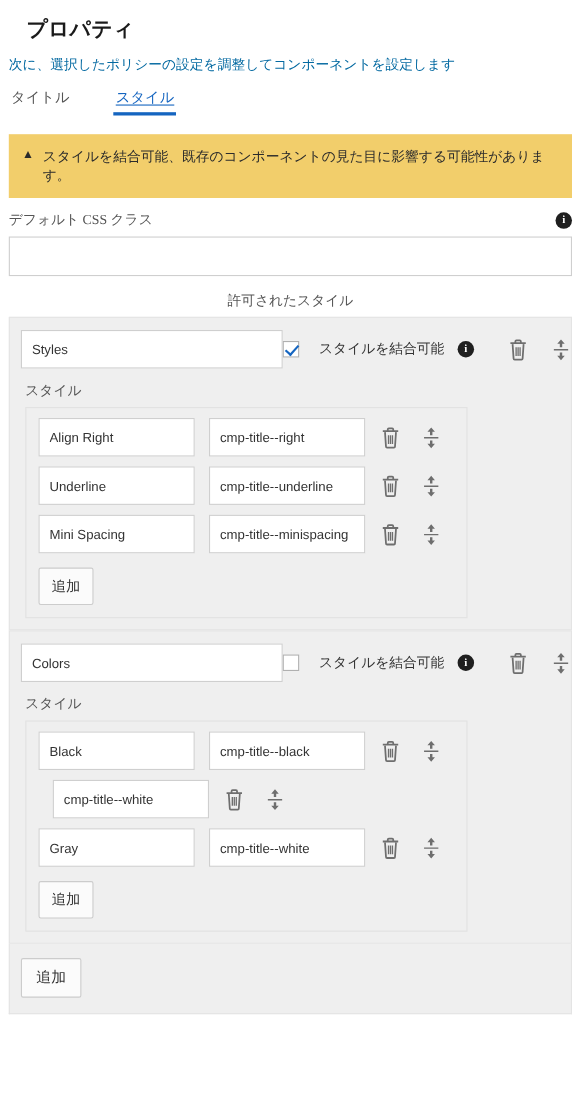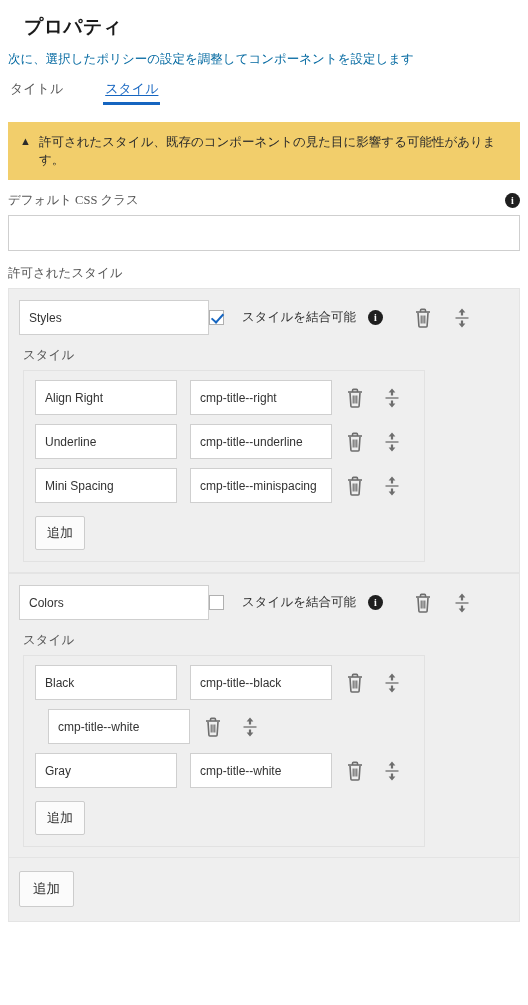--- a/index.html
+++ b/index.html
@@ -76,20 +76,21 @@
   }
   .field-label {
     font-size: 12.5px;
     color: #555555;
     font-family: Liberation Serif, serif;
   }
   .section-label {
     font-size: 12.5px;
     color: #555555;
     margin: 14px 8px 6px 8px;
+    text-align: center;
   }
 
   
   .info-icon {
     width: 15px; height: 15px; border-radius: 50%;
     background: #1f1f1f;
     color: #ffffff;
     font-size: 10px;
     font-weight: bold;
     font-family: "Liberation Serif", serif;
@@ -120,21 +121,21 @@
     background: #efefef;
     border: 1px solid #e4e4e4;
     padding: 11px 10px 10px 10px;
   }
   .group-head {
     display: flex;
     align-items: center;
     gap: 0;
   }
   .group-name-input {
-    width: 190px;
+    width: 238px;
     height: 35px;
     border: 1px solid #cfcfcf;
     background: #ffffff;
     font-size: 12px;
     color: #333333;
     padding: 0 9px;
     font-family: "Liberation Sans", "DejaVu Sans", sans-serif;
     outline: none;
     flex: 0 0 auto;
   }
@@ -269,21 +270,21 @@
   <h1 class="page-title">プロパティ</h1>
   <div class="page-subtitle">次に、選択したポリシーの設定を調整してコンポーネントを設定します</div>
 
   <div class="tabs">
     <div class="tab">タイトル</div>
     <div class="tab active">スタイル</div>
   </div>
 
   <div class="warning">
     <span class="warn-icon">▲</span>
-    <span class="warn-text">許可されたスタイル、既存のコンポーネントの見た目に影響する可能性があります。</span>
+    <span class="warn-text">スタイルを結合可能、既存のコンポーネントの見た目に影響する可能性があります。</span>
   </div>
 
   <div class="field-label-row">
     <span class="field-label">デフォルト CSS クラス</span>
     <span class="info-icon">i</span>
   </div>
   <input class="text-input" type="text" value="" style="">
 
   <div class="section-label">許可されたスタイル</div>
 

